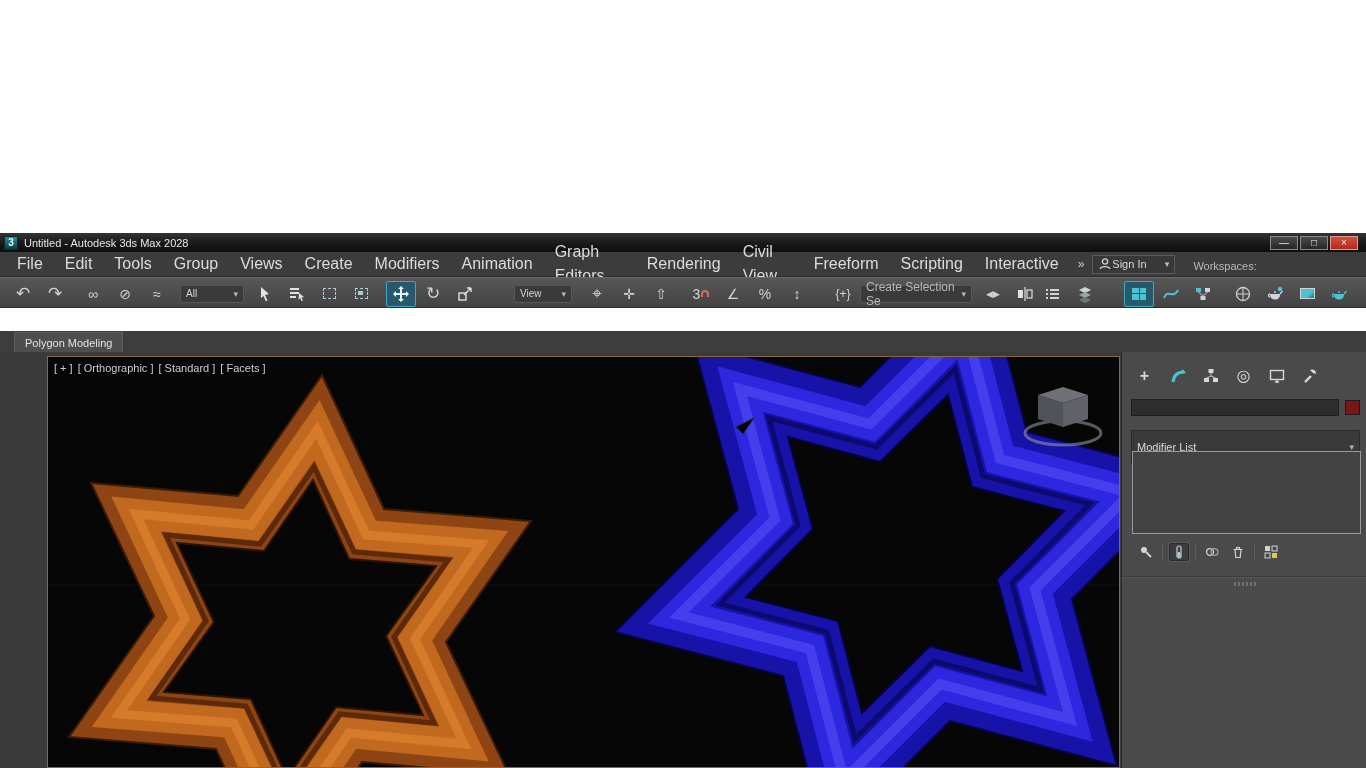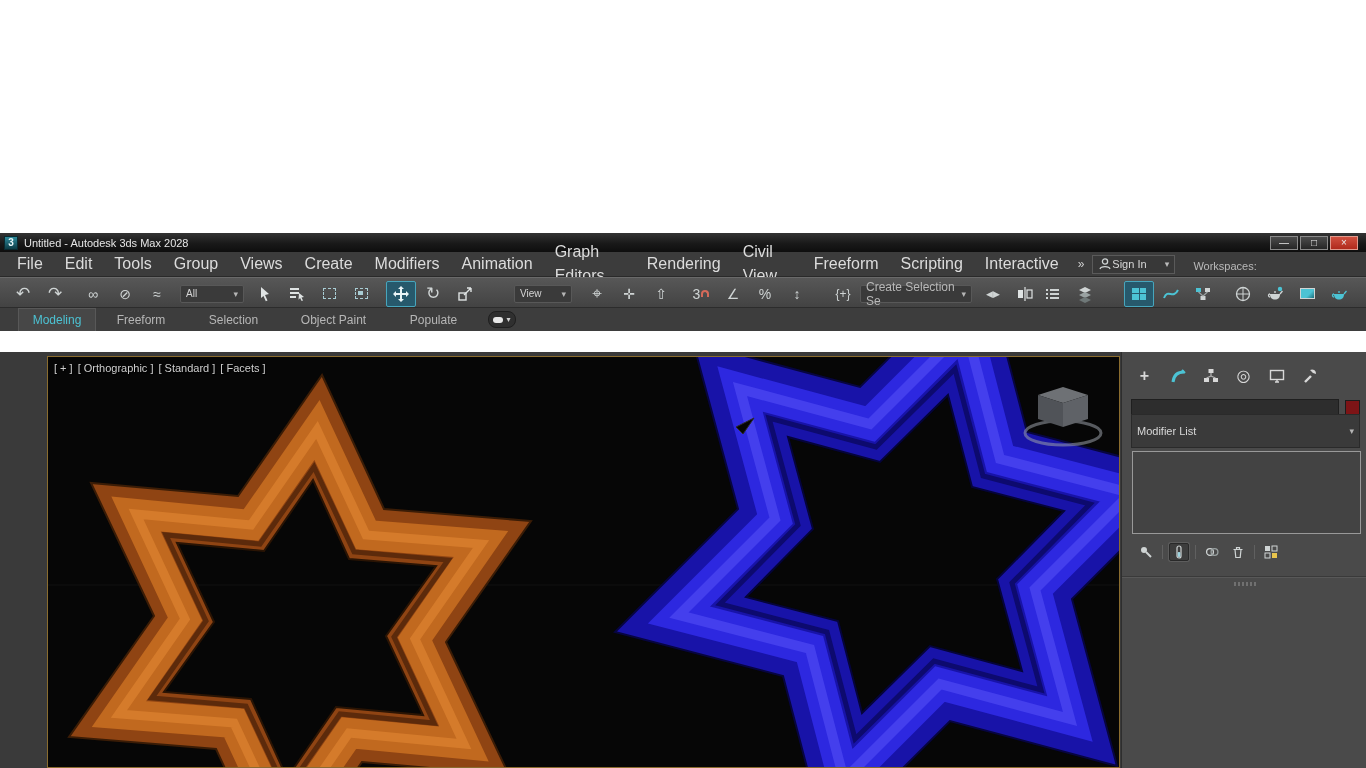--- a/index.html
+++ b/index.html
@@ -83,21 +83,21 @@
   
   .cmdpanel { position:absolute; left:1121px; top:0px; width:245px; height:416px;
     background:var(--panel-bg,#4a4a4a); border-left:1px solid #2e2e2e; }
   .ptabs { position:absolute; left:8px; top:11px; display:flex; gap:4px; }
   .ptab { width:29px; height:25px; display:flex; align-items:center; justify-content:center;
     color:#d8d8d8; font-size:16px; border-radius:2px; }
   .namerow { position:absolute; left:9px; top:47px; width:230px; display:flex; align-items:center; gap:6px; }
   .nameinput { width:208px; height:17px; background:#2d2d2d; border:1px solid #1f1f1f;
     color:#dddddd; font-size:11px; padding:0 4px; }
   .swatch { width:15px; height:15px; background:var(--object-color-swatch,#7d1416); border:1px solid #1c1c1c; }
-  .modlist { position:absolute; left:9px; top:62px; width:229px; height:17px; background:#3a3a3a;
+  .modlist { position:absolute; left:9px; top:78px; width:229px; height:17px; background:#3a3a3a;
     border:1px solid #2a2a2a; color:#d8d8d8; font-size:11px; display:flex; align-items:center; padding:16px 5px; }
   .modlist::after { content:"▾"; margin-left:auto; font-size:9px; color:#b5b5b5; }
   .stackbox { position:absolute; left:10px; top:99px; width:229px; height:83px;
     background:#434343; border:1px solid #999999; }
   .mrow { position:absolute; left:14px; top:191px; display:flex; align-items:center; gap:6px; }
   .mbtn { width:20px; height:18px; display:flex; align-items:center; justify-content:center; border-radius:2px; }
   .mbtn.pressed { background:#3d3d3d; border:1px solid #292929; box-shadow:0 0 0 1px #5d5d5d; }
   .msep { width:1px; height:14px; background:#2f2f2f; border-right:1px solid #606060; }
   .pdivider { position:absolute; left:0; top:224px; width:245px; border-top:1px solid #3a3a3a;
     border-bottom:1px solid #585858; }
@@ -296,29 +296,22 @@
       </div>
       <div class="tbtn">
         <svg width="18" height="18">
           <path d="M4 9 h10 c0 4 -2 5.5 -5 5.5 s-5 -1.5 -5 -5.5 z" fill="#4cc3d4"></path>
           <path d="M4 9 c-2 0 -2 3 0 3 M14 9 l2.5 -3 M9 8 v-2" stroke="#4cc3d4" stroke-width="1.3" fill="none"></path>
         </svg>
       </div>
     </div>
   </div>
 
-  <div class="ribbonbar">
-    <div class="rtab active" style="left:18px;width:78px">Modeling</div>
-    <div class="rtab" style="left:96px;width:90px">Freeform</div>
-    <div class="rtab" style="left:186px;width:95px">Selection</div>
-    <div class="rtab" style="left:281px;width:105px">Object Paint</div>
-    <div class="rtab" style="left:386px;width:95px">Populate</div>
-    <div class="roverflow">
-      <span class="blob"></span>
-    </div>
+  <div class="subtabbar">
+    <div class="polytab">Polygon Modeling</div>
   </div>
 
   <div class="workarea">
 
     <div class="viewport">
       <div class="vplabel">
         <span>[ + ]</span>
         <span>[ Orthographic ]</span>
         <span>[ Standard ]</span>
         <span>[ Facets ]</span>

